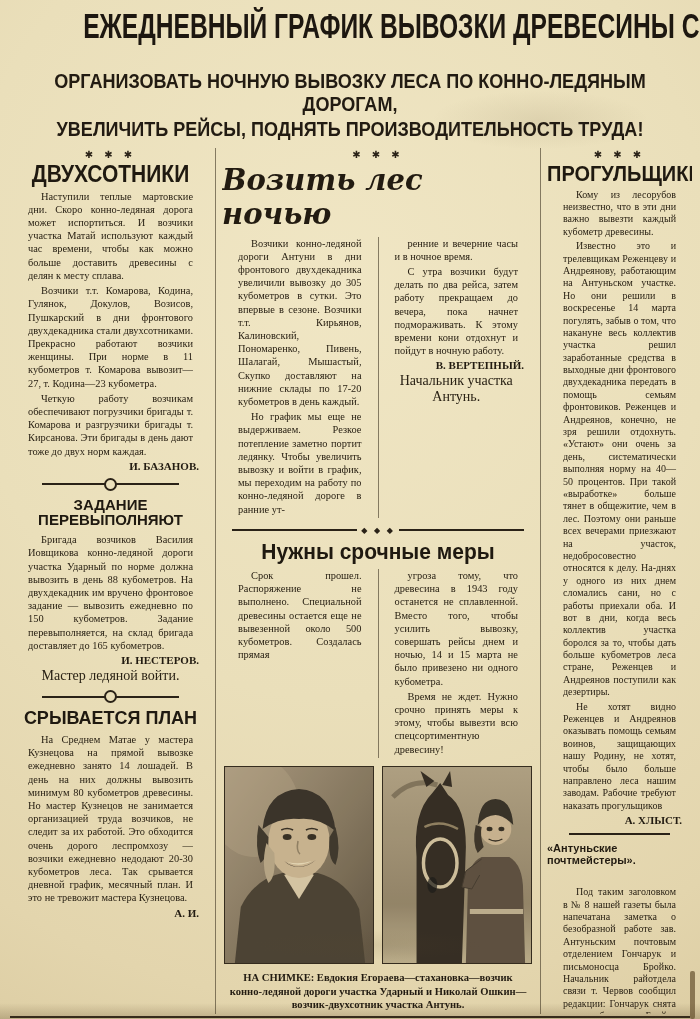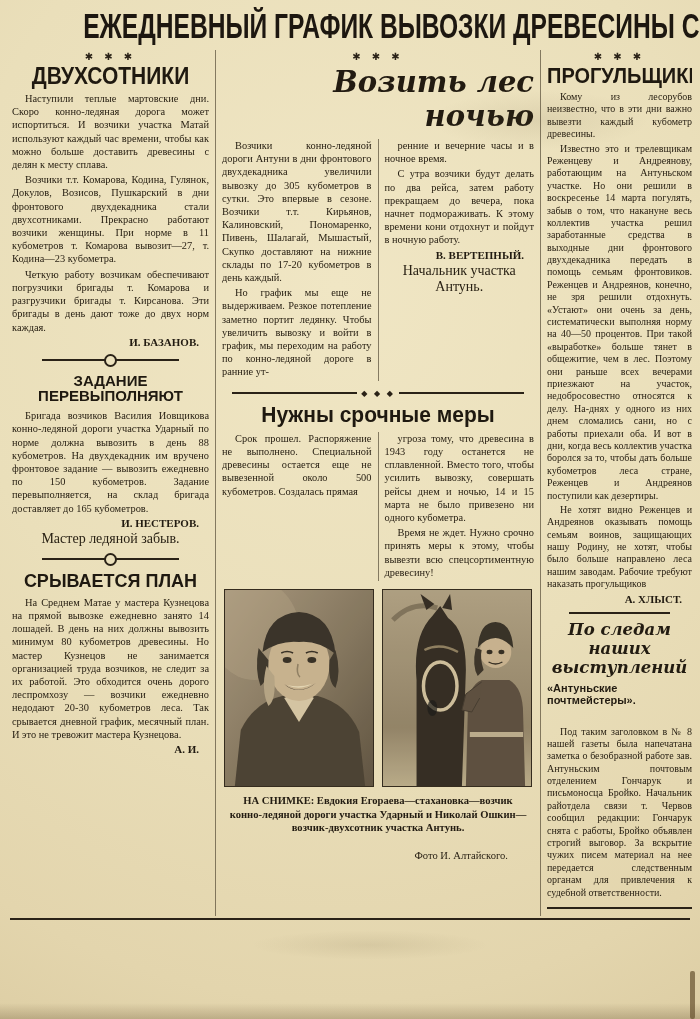--- a/index.html
+++ b/index.html
@@ -41,49 +41,49 @@
   .col{overflow:hidden;}
   .col-left{flex:0 0 197px;}
   .col-mid{flex:0 0 312px;}
   .col-right{flex:1;}
 
   .orn{
     text-align:center;font-size:10px;letter-spacing:4px;color:#2a2217;
     font-family:"DejaVu Sans", sans-serif;line-height:1;margin:2px 0 3px;
   }
 
-  .bt{margin:0 0 2px;font-size:10.4px;line-height:1.27;text-align:justify;text-indent:13px;color:#2a2215;}
+  .bt{margin:0 16px 2px;font-size:10.4px;line-height:1.27;text-align:justify;text-indent:13px;color:#2a2215;}
   .col-right .bt{font-size:10px;line-height:1.24;}
 
   .h-sans{font-family:"Liberation Sans", sans-serif;font-weight:800;text-align:center;color:#1f1910;line-height:1.05;}
   .h-dvuh{font-size:21px;margin:1px 0 5px;transform:scaleY(1.12);}
   .h-zad{font-size:15px;margin:4px 0 5px;white-space:pre-line;}
   .h-sryv{font-size:18px;margin:4px 0 5px;}
   .h-prog{font-size:20px;margin:1px 0 5px;transform:scaleY(1.12);}
   .h-mery{font-size:21px;margin:6px 0 6px;transform:scaleY(1.05);}
 
   .title-night{
     font-family:"DejaVu Serif", serif;font-style:italic;font-weight:700;
-    font-size:29px;text-align:right;margin:0 0 6px;color:#221b11;
+    font-size:29px;text-align:left;margin:0 0 6px;color:#221b11;
   }
 
   .sig{font-weight:700;text-align:right;font-size:11px;padding-right:10px;margin:1px 0 2px;color:#221b11;}
   .sig-role{font-size:14px;text-align:center;margin:0 0 2px;color:#2a2215;}
 
   .divider-circle{display:flex;align-items:center;margin:6px 30px;}
   .divider-circle .ln{flex:1;height:2px;background:#2a2217;}
   .divider-circle .cir{width:9px;height:9px;border:2px solid #2a2217;border-radius:50%;margin:0 -1px;background:transparent;}
 
   .divider-diamond{display:flex;align-items:center;margin:8px 10px 2px;}
   .divider-diamond .ln{flex:1;height:2px;background:#2a2217;}
   .divider-diamond .dd{font-size:8px;padding:0 4px;color:#2a2217;font-family:"DejaVu Sans",sans-serif;letter-spacing:2px;}
 
   .rule-thin{height:2px;background:#2a2217;margin:7px 22px;}
 
-  .twocol{display:flex;gap:6px;}
+  .twocol{display:flex;}
   .twocol .subcol{flex:1;min-width:0;}
 
   
   .photo-row{display:flex;gap:8px;margin:8px 2px 0;}
   .photo-row figure{margin:0;flex:1;height:196px;border:1px solid #352c1e;overflow:hidden;background:#8d7f66;
     box-shadow:inset 0 0 18px rgba(40,30,15,.45);}
   .photo-row svg{display:block;width:100%;height:100%;}
 
   .caption{
     margin:7px 4px 15px;font-weight:700;font-size:10.6px;line-height:1.3;
@@ -117,20 +117,24 @@
 
 <div class="page">
 
   <div class="ghost" style="left:430px;top:90px;width:220px;height:60px;"></div>
   <div class="ghost" style="left:250px;top:930px;width:240px;height:30px;"></div>
 
   <header class="masthead">
     <div class="headline">
       <span class="scale">ЕЖЕДНЕВНЫЙ ГРАФИК ВЫВОЗКИ ДРЕВЕСИНЫ СРЫВАЕТСЯ</span>
     </div>
+    <div class="subheadline">
+      <span class="scale">ОРГАНИЗОВАТЬ НОЧНУЮ ВЫВОЗКУ ЛЕСА ПО КОННО-ЛЕДЯНЫМ ДОРОГАМ,
+УВЕЛИЧИТЬ РЕЙСЫ, ПОДНЯТЬ ПРОИЗВОДИТЕЛЬНОСТЬ ТРУДА!</span>
+    </div>
   </header>
 
   <div class="columns">
 
     <section class="col col-left">
       <div class="orn">✱ ✱ ✱</div>
 
       <article>
         <h3 class="h-sans h-dvuh">ДВУХСОТНИКИ</h3>
         <p class="bt">Наступили теплые мартовские дни. Скоро конно-ледяная дорога может испортиться. И возчики участка Матай используют каждый час времени, чтобы как можно больше доставить древесины с делян к месту сплава.</p>
@@ -143,21 +147,21 @@
         <span class="ln"></span>
         <span class="cir"></span>
         <span class="ln"></span>
       </div>
 
       <article>
         <h3 class="h-sans h-zad">ЗАДАНИЕ
 ПЕРЕВЫПОЛНЯЮТ</h3>
         <p class="bt">Бригада возчиков Василия Иовщикова конно-ледяной дороги участка Ударный по норме должна вывозить в день 88 кубометров. На двухдекадник им вручено фронтовое задание — вывозить ежедневно по 150 кубометров. Задание перевыполняется, на склад бригада доставляет до 165 кубометров.</p>
         <div class="sig">И. НЕСТЕРОВ.</div>
-        <div class="sig-role">Мастер ледяной забыв.</div>
+        <div class="sig-role">Мастер ледяной войти.</div>
       </article>
 
       <div class="divider-circle">
         <span class="ln"></span>
         <span class="cir"></span>
         <span class="ln"></span>
       </div>
 
       <article>
         <h3 class="h-sans h-sryv">СРЫВАЕТСЯ ПЛАН</h3>
@@ -281,22 +285,20 @@
         <h3 class="h-sans h-prog">ПРОГУЛЬЩИКИ</h3>
         <p class="bt">Кому из лесорубов неизвестно, что в эти дни важно вывезти каждый кубометр древесины.</p>
         <p class="bt">Известно это и трелевщикам Реженцеву и Андреянову, работающим на Антуньском участке. Но они решили в воскресенье 14 марта погулять, забыв о том, что накануне весь коллектив участка решил заработанные средства в выходные дни фронтового двухдекадника передать в помощь семьям фронтовиков. Реженцев и Андреянов, конечно, не зря решили отдохнуть. «Устают» они очень за день, систематически выполняя норму на 40—50 процентов. При такой «выработке» больше тянет в общежитие, чем в лес. Поэтому они раньше всех вечерами приезжают на участок, недобросовестно относятся к делу. На-днях у одного из них днем сломались сани, но с работы приехали оба. И вот в дни, когда весь коллектив участка боролся за то, чтобы дать больше кубометров леса стране, Реженцев и Андреянов поступили как дезертиры.</p>
         <p class="bt">Не хотят видно Реженцев и Андреянов оказывать помощь семьям воинов, защищающих нашу Родину, не хотят, чтобы было больше направлено леса нашим заводам. Рабочие требуют наказать прогульщиков</p>
         <div class="sig">А. ХЛЫСТ.</div>
       </article>
 
       <div class="rule-thin"></div>
 
       <article>
-        <h4 class="kicker">По следам
-наших выступлений</h4>
         <div class="subtitle-post">«Антуньские почтмейстеры».</div>
         <p class="bt">Под таким заголовком в № 8 нашей газеты была напечатана заметка о безобразной работе зав. Антуньским почтовым отделением Гончарук и письмоносца Бройко. Начальник райотдела связи т. Червов сообщил редакции: Гончарук снята с работы, Бройко объявлен строгий выговор. За вскрытие чужих писем материал на нее передается следственным органам для привлечения к судебной ответственности.</p>
       </article>
 
       <div class="editor-box">
         <div class="e1">Ответственный редактор</div>
         <div class="e2">А. ГРЕБНЕВ.</div>
 
       </div>
     </section>

